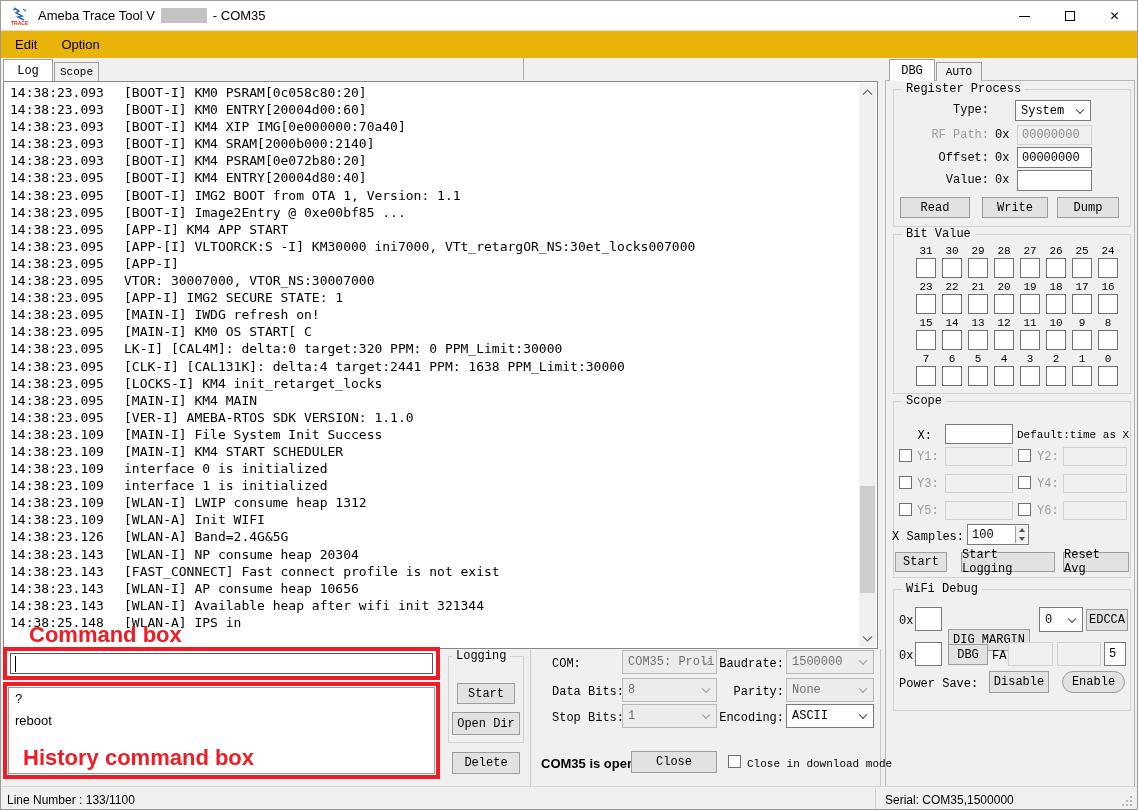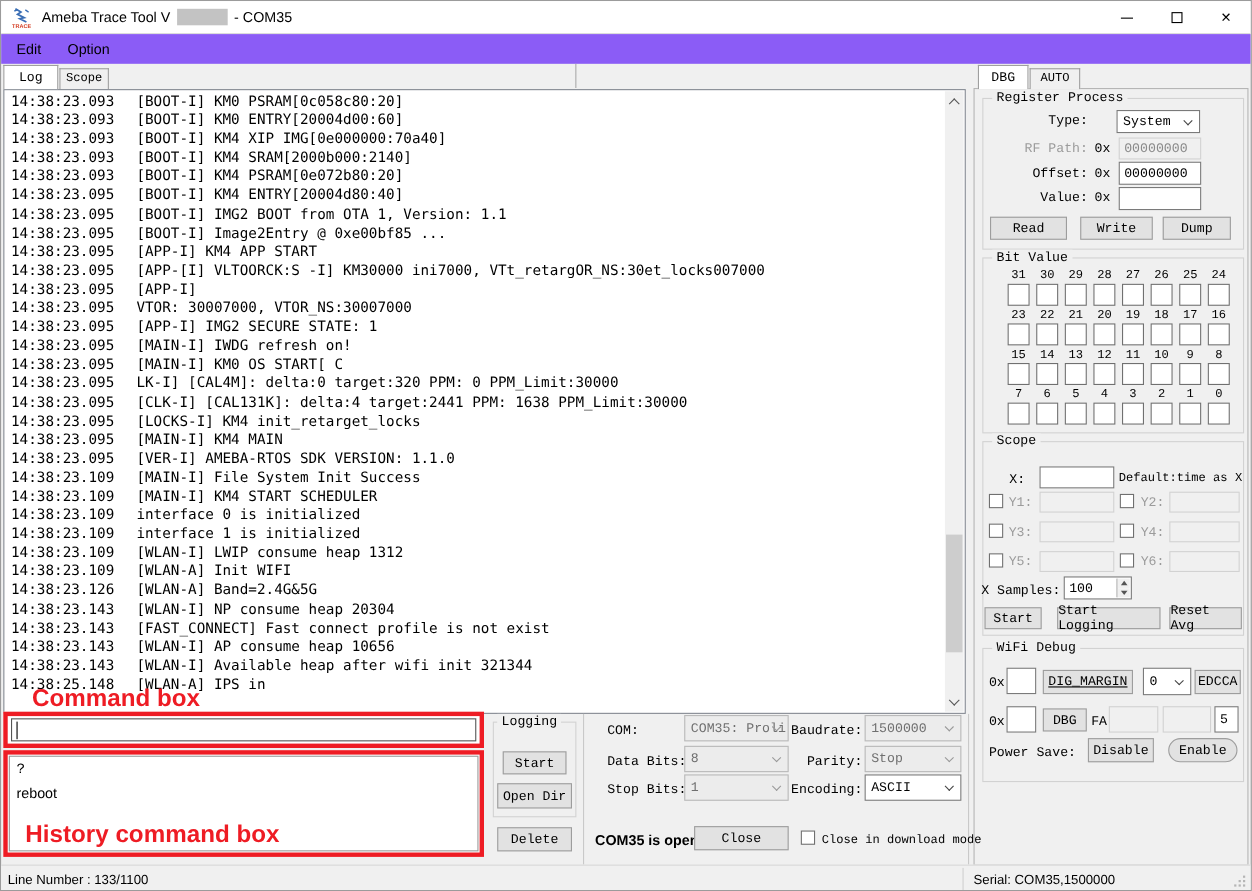--- a/index.html
+++ b/index.html
@@ -18,21 +18,21 @@
   .app-icon { margin-left:9px; width:20px; height:20px; flex:0 0 auto; }
   .title-text { margin-left:8px; font-size:13px; }
   .title-redact { width:46px; height:15px; background:#c3c3c3; margin:0 6px; }
   .win-controls { position:absolute; right:0; top:0; height:30px; display:flex; }
   .wbtn { width:45px; height:30px; display:flex; align-items:center; justify-content:center; }
   .glyph-min { width:11px; height:1px; background:#000; }
   .glyph-max { width:10px; height:10px; border:1px solid #000; }
   .glyph-close { font-size:12px; line-height:1; }
 
   
-  .menubar { position:absolute; left:0; top:30px; width:100%; height:27px; background:#8b5cf6;
+  .menubar { position:absolute; left:0; top:30px; width:100%; height:27px; background:#eab308;
              display:flex; align-items:center; font-size:13px; }
   .menu-item { padding:4px 10px; margin-left:4px; }
 
   
   .tab { position:absolute; background:#f0f0f0; border:1px solid #9f9f9f; border-bottom:none;
          display:flex; align-items:center; justify-content:center; }
   .tab.active { background:#fff; z-index:3; }
   .vline { position:absolute; background:#aaa; width:1px; }
 
   
@@ -187,21 +187,21 @@
       <span class="chev"></span>
   </div>
 
   <span class="lbl mono" style="left:551px; top:684px;">Data Bits:</span>
   <div class="sel dis" style="left:621px; top:677px; width:95px; height:24px;">
     <span>8</span>
       <span class="chev"></span>
   </div>
   <span class="lbl mono ralign" style="left:718px; top:684px; width:65px;">Parity:</span>
   <div class="sel dis" style="left:785px; top:677px; width:88px; height:24px;">
-    <span>Stop</span>
+    <span>None</span>
       <span class="chev"></span>
   </div>
 
   <span class="lbl mono" style="left:551px; top:710px;">Stop Bits:</span>
   <div class="sel dis" style="left:621px; top:703px; width:95px; height:24px;">
     <span>1</span>
       <span class="chev"></span>
   </div>
   <span class="lbl mono ralign" style="left:718px; top:710px; width:65px;">Encoding:</span>
   <div class="sel" style="left:785px; top:703px; width:88px; height:24px;">
@@ -433,21 +433,21 @@
   </div>
   <div class="btn" style="left:894px; top:551px; width:52px; height:20px;">Start</div>
   <div class="btn" style="left:960px; top:551px; width:94px; height:20px;">Start Logging</div>
   <div class="btn" style="left:1062px; top:551px; width:66px; height:20px;">Reset Avg</div>
 
   <div class="grp" style="left:892px; top:588px; width:238px; height:122px;">
     <span class="grp-t mono">WiFi Debug</span>
   </div>
   <span class="lbl mono" style="left:898px; top:613px;">0x</span>
   <div class="inp" style="left:914px; top:606px; width:27px; height:24px;"></div>
-  <div class="btn" style="left:947px; top:608px; width:82px; height:22px;text-decoration:underline;">DIG_MARGIN</div>
+  <div class="btn" style="left:947px; top:628px; width:82px; height:22px;">DIG_MARGIN</div>
   <div class="sel" style="left:1038px; top:606px; width:44px; height:25px;">
     <span>0</span>
       <span class="chev"></span>
   </div>
   <div class="btn" style="left:1085px; top:608px; width:42px; height:22px;">EDCCA</div>
 
   <span class="lbl mono" style="left:898px; top:648px;">0x</span>
   <div class="inp" style="left:914px; top:641px; width:27px; height:24px;"></div>
   <div class="btn" style="left:947px; top:643px; width:40px; height:21px;">DBG</div>
   <span class="lbl mono" style="left:991px; top:648px;">FA</span>

